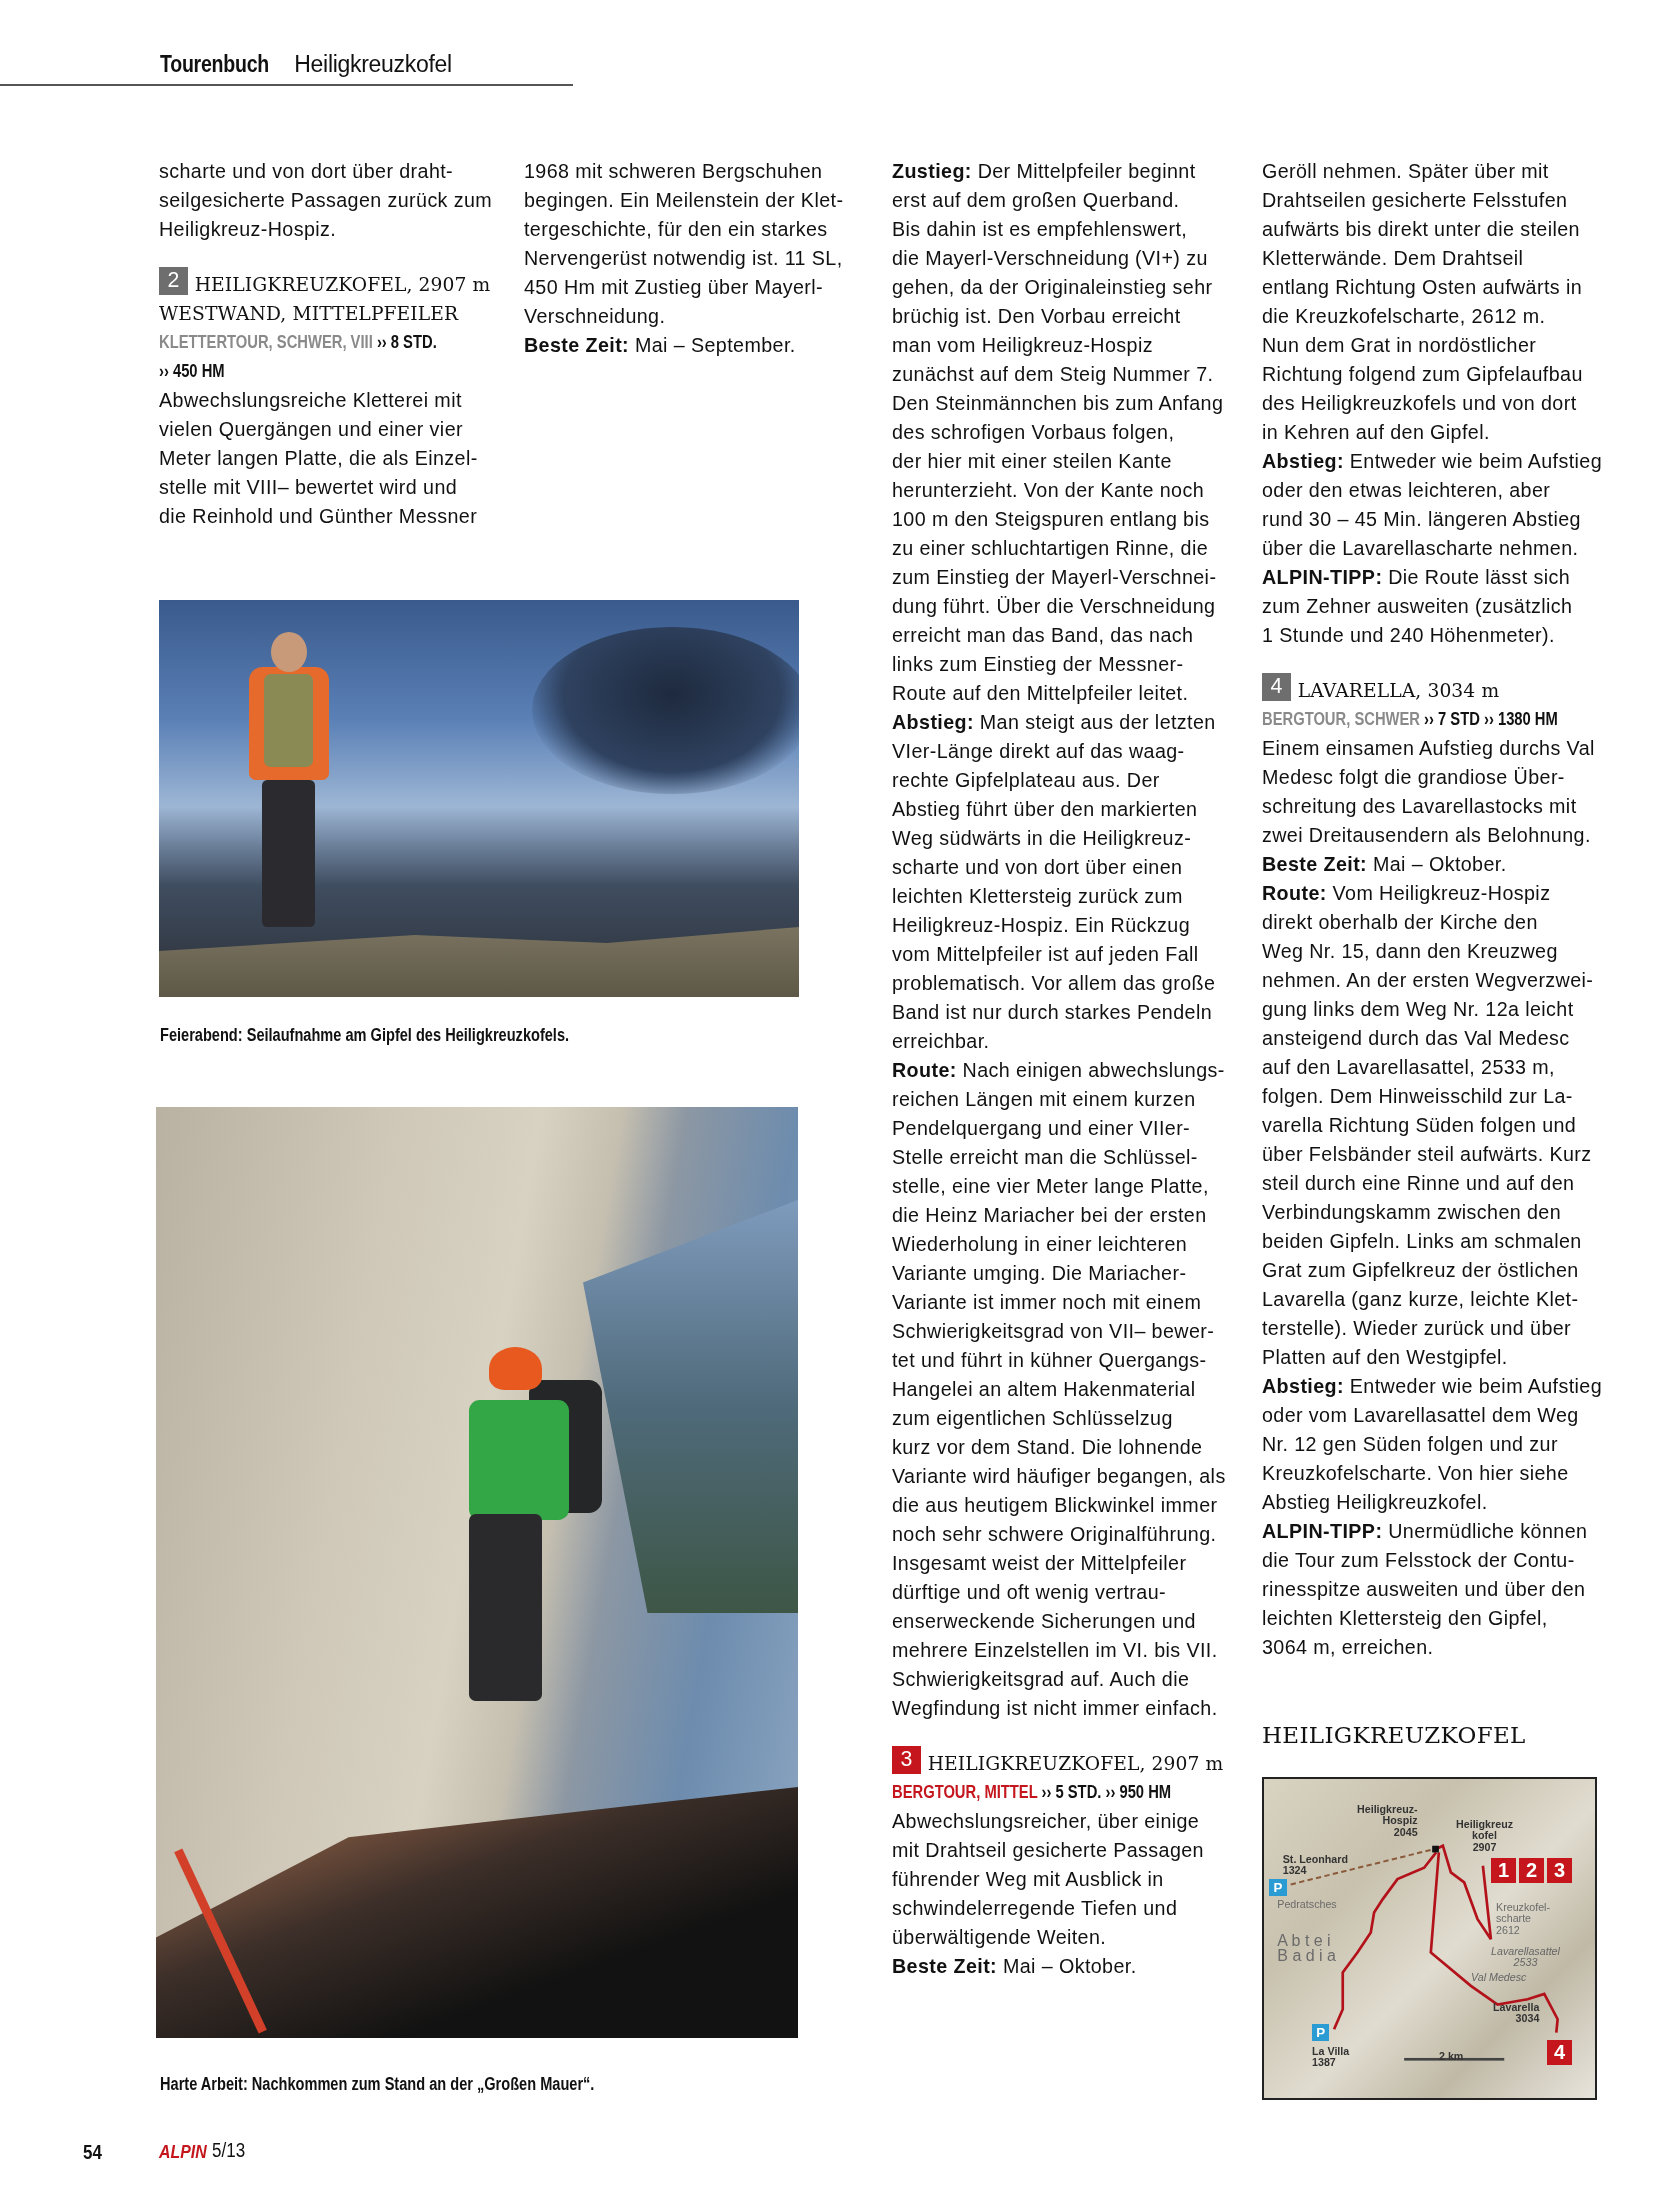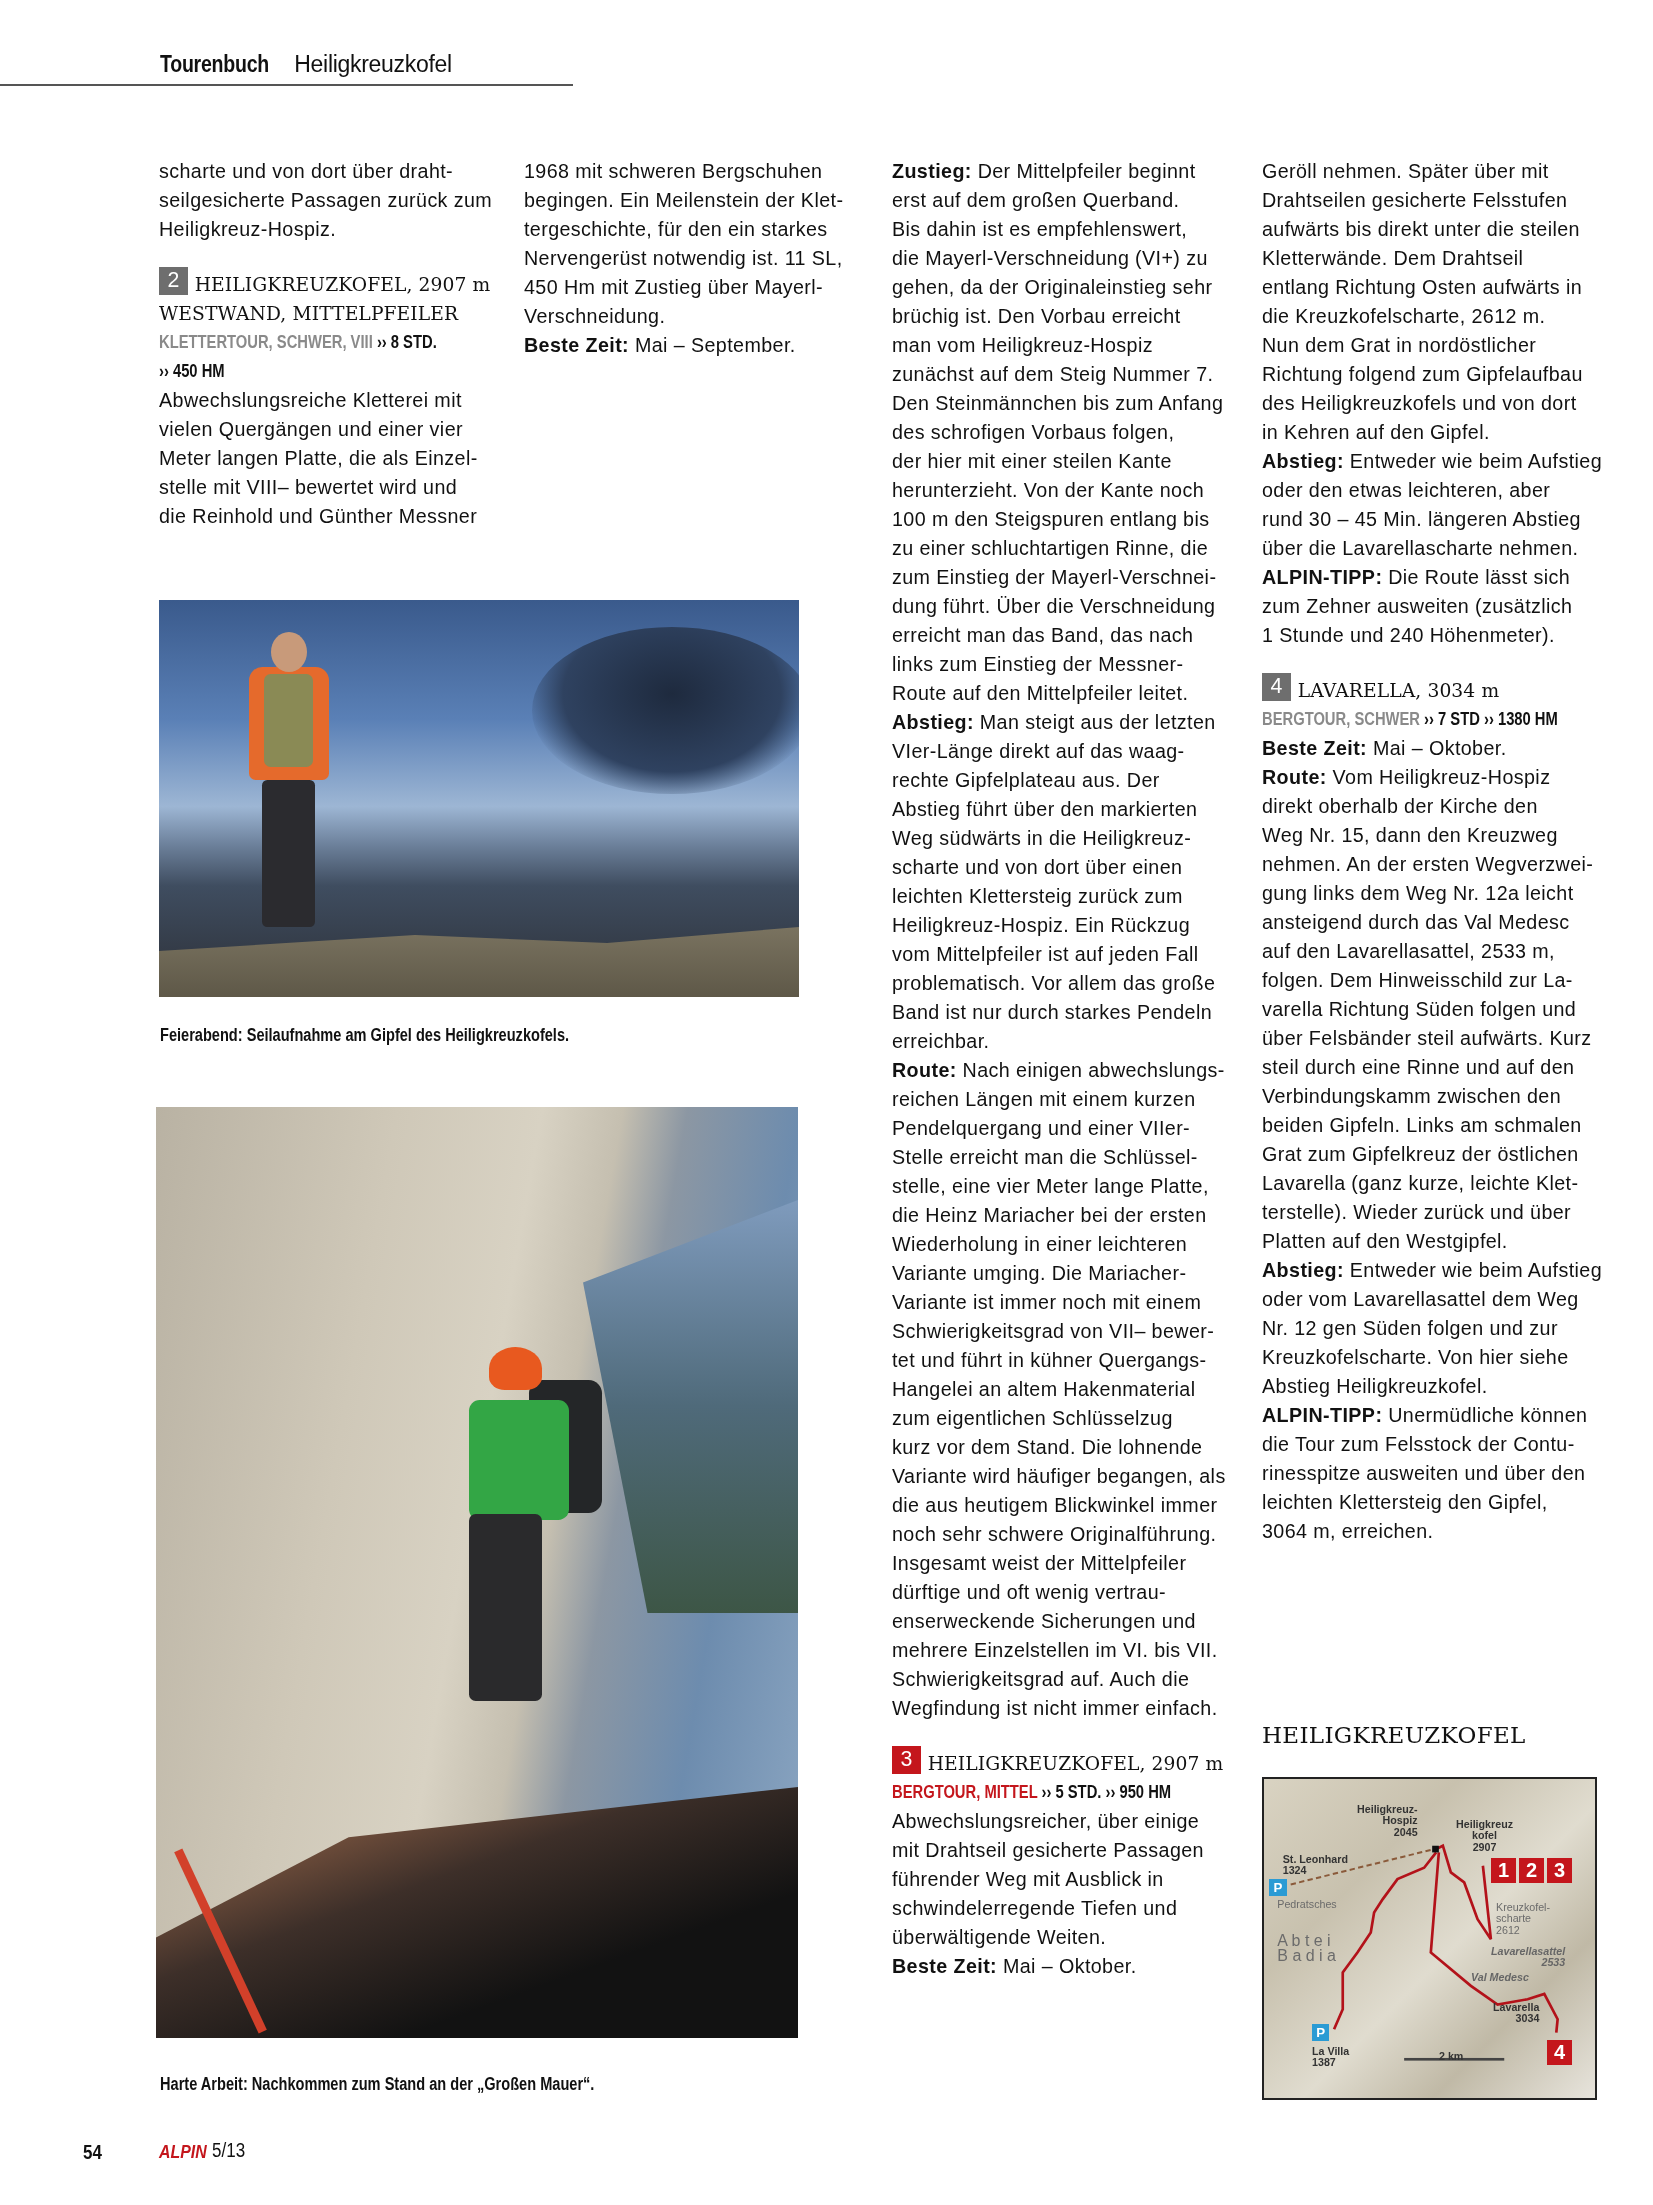--- a/index.html
+++ b/index.html
@@ -62,21 +62,21 @@
                      background: linear-gradient(160deg, #b87a55 0%, #3d2f29 40%, #121212 70%); clip-path: polygon(30% 20%, 100% 0, 100% 100%, 0 100%, 0 60%); }
   .photo2 .rope { position: absolute; left: 60px; top: 734px; width: 9.3px; height: 200px; background: #d2402a; transform: rotate(-25deg); }
 
   .section-title { position: absolute; left: 1262px; top: 1722px; font-family: "DejaVu Serif", serif; font-size: 23px; letter-spacing: 0.3px; }
 
   .map { position: absolute; left: 1262px; top: 1777px; width: 331px; height: 319px; border: 2px solid #222;
          background: linear-gradient(135deg, #d9d3c2 0%, #c8c1ae 30%, #e0dccf 55%, #c0b9a6 75%, #e7e4dc 100%); overflow: hidden; }
   .map svg { position: absolute; left: 0; top: 0; }
   .map-label { position: absolute; font-family: "Liberation Sans", sans-serif; font-weight: bold; font-size: 10.7px; color: #333; line-height: 11.3px; text-align: right; }
   .map-label.light { color: #6b6b6b; font-weight: normal; }
-  .map-label.italic { font-style: italic; color: #666; font-weight: bold; }
+  .map-label.italic { font-style: italic; color: #666; font-weight: normal; text-align: center; }
   .map-p { position: absolute; width: 17.3px; height: 17.3px; background: #2b9bd4; color: #fff; font-weight: bold; font-size: 13.3px; line-height: 17.3px; text-align: center; }
   .map-badge { position: absolute; background: #c4161c; color: #fff; font-weight: bold; font-size: 20px; line-height: 25px; text-align: center; width: 25px; height: 25px; }
 
   .folio { position: absolute; left: 83px; top: 2141px; font-weight: bold; font-size: 20px; transform: scaleX(0.85); transform-origin: left; }
   .brand { position: absolute; left: 159px; top: 2141px; font-weight: bold; font-style: italic; font-size: 18.7px; color: #c4161c; transform: scaleX(0.85); transform-origin: left; }
   .issue { position: absolute; left: 212px; top: 2139px; font-size: 20px; transform: scaleX(0.85); transform-origin: left; }
 </style>
 </head>
 <body>
 
@@ -254,20 +254,26 @@
     </div>
   <div class="gap"></div>
   <div class="tour-head">
     <span class="num-box num-grey">4</span><span>LAVARELLA, 3034 m</span>
   </div>
   <span class="meta">
     <span class="grade-grey">BERGTOUR, SCHWER</span>
     <span>›› 7 STD</span>
     <span>›› 1380 HM</span>
   </span>
+  <div id="t4body">
+      <span class="line">Einem einsamen Aufstieg durchs Val</span>
+      <span class="line">Medesc folgt die grandiose Über-</span>
+      <span class="line">schreitung des Lavarellastocks mit</span>
+      <span class="line">zwei Dreitausendern als Belohnung.</span>
+    </div>
   <span class="line"><span class="label">Beste Zeit:</span><span> Mai – Oktober.</span></span>
   <div id="t4route">
       <span class="line"><span class="label">Route:</span> Vom Heiligkreuz-Hospiz</span>
       <span class="line">direkt oberhalb der Kirche den</span>
       <span class="line">Weg Nr. 15, dann den Kreuzweg</span>
       <span class="line">nehmen. An der ersten Wegverzwei-</span>
       <span class="line">gung links dem Weg Nr. 12a leicht</span>
       <span class="line">ansteigend durch das Val Medesc</span>
       <span class="line">auf den Lavarellasattel, 2533 m,</span>
       <span class="line">folgen. Dem Hinweisschild zur La-</span>

